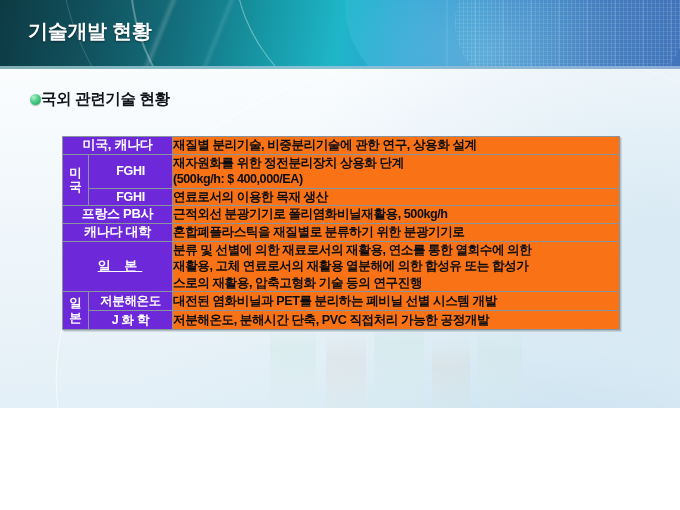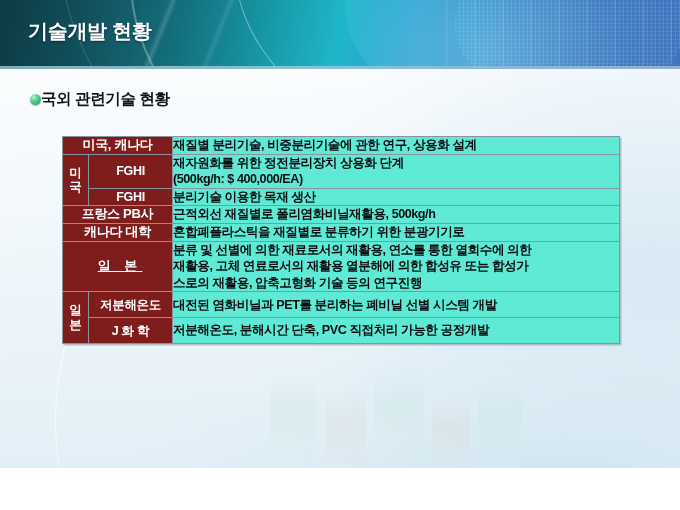--- a/index.html
+++ b/index.html
@@ -7,21 +7,21 @@
   html, body {
     width: 680px;
     height: 510px;
     overflow: hidden;
     font-family: "Liberation Sans", "DejaVu Sans", sans-serif;
   }
 
   .slide {
     position: relative;
     width: 680px;
-    height: 468px;
+    height: 408px;
     background: #ffffff;
     overflow: hidden;
   }
 
   
   .slide-bg {
     position: absolute;
     inset: 0;
     background:
       radial-gradient(ellipse 620px 300px at 78% 118%, rgba(176,214,232,0.55) 0%, rgba(205,228,240,0.25) 45%, rgba(255,255,255,0) 72%),
@@ -179,46 +179,46 @@
     border-collapse: collapse;
     table-layout: fixed;
     box-shadow: 1.5px 1.5px 0 rgba(120,130,140,0.45);
   }
   .tech-table td {
     border: 1px solid #8a949e;
     padding: 0;
     vertical-align: middle;
   }
   .c-region {
-    background: #7f1d1d;
+    background: #6d28d9;
     color: #ffffff;
     font-weight: bold;
     text-align: center;
     font-size: 13px;
     letter-spacing: -0.3px;
     line-height: 1.15;
     padding: 3px 2px;
   }
   .c-region.vert {
     font-size: 12.5px;
     width: 26px;
     letter-spacing: 0;
     word-break: break-all;
-    padding: 11px 1px;
+    padding: 4px 1px;
   }
   .c-region.sub {
     font-size: 12.5px;
   }
   .c-region.spaced {
     letter-spacing: 5px;
     text-indent: 5px;
     text-decoration: underline;
   }
   .c-desc {
-    background: #5eead4;
+    background: #f97316;
     color: #0b0d10;
     font-weight: bold;
     font-size: 12.6px;
     letter-spacing: -0.45px;
     padding: 6px 8px 6px 11px;
     line-height: 1.32;
   }
   .c-desc .ln { display: block; white-space: nowrap; }
 
   .col-a { width: 26px; }
@@ -289,28 +289,28 @@
         <td class="c-region sub">FGHI</td>
         <td class="c-desc">
           <span class="ln">재자원화를 위한 정전분리장치 상용화 단계</span>
           <span class="ln">(500kg/h: $ 400,000/EA)</span>
         </td>
       </tr>
 
       <tr>
         <td class="c-region sub">FGHI</td>
         <td class="c-desc">
-          <span class="ln">분리기술 이용한 목재 생산</span>
+          <span class="ln">연료로서의 이용한 목재 생산</span>
         </td>
       </tr>
 
       <tr>
         <td class="c-region" colspan="2">프랑스 PB사</td>
         <td class="c-desc">
-          <span class="ln">근적외선 재질별로 폴리염화비닐재활용, 500kg/h</span>
+          <span class="ln">근적외선 분광기기로 폴리염화비닐재활용, 500kg/h</span>
         </td>
       </tr>
 
       <tr>
         <td class="c-region" colspan="2">캐나다 대학</td>
         <td class="c-desc">
           <span class="ln">혼합폐플라스틱을 재질별로 분류하기 위한 분광기기로</span>
         </td>
       </tr>
 

